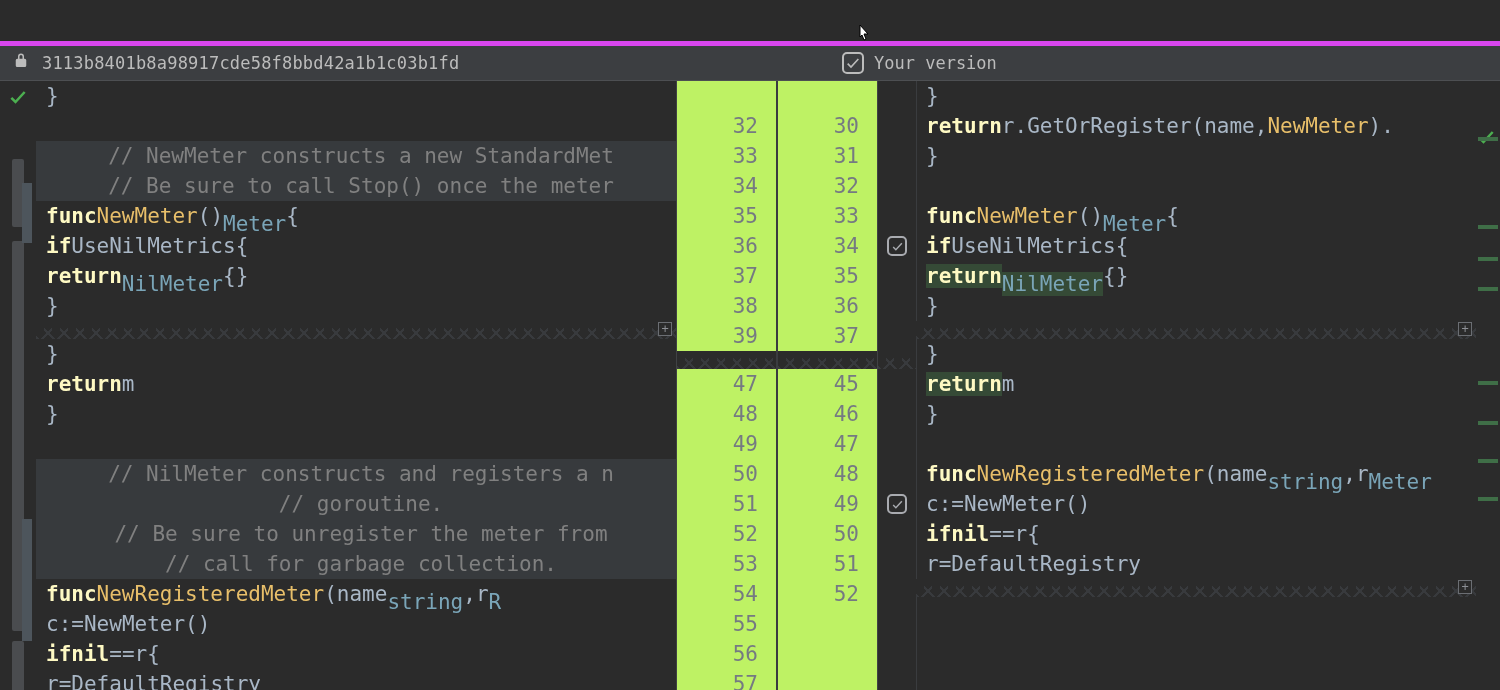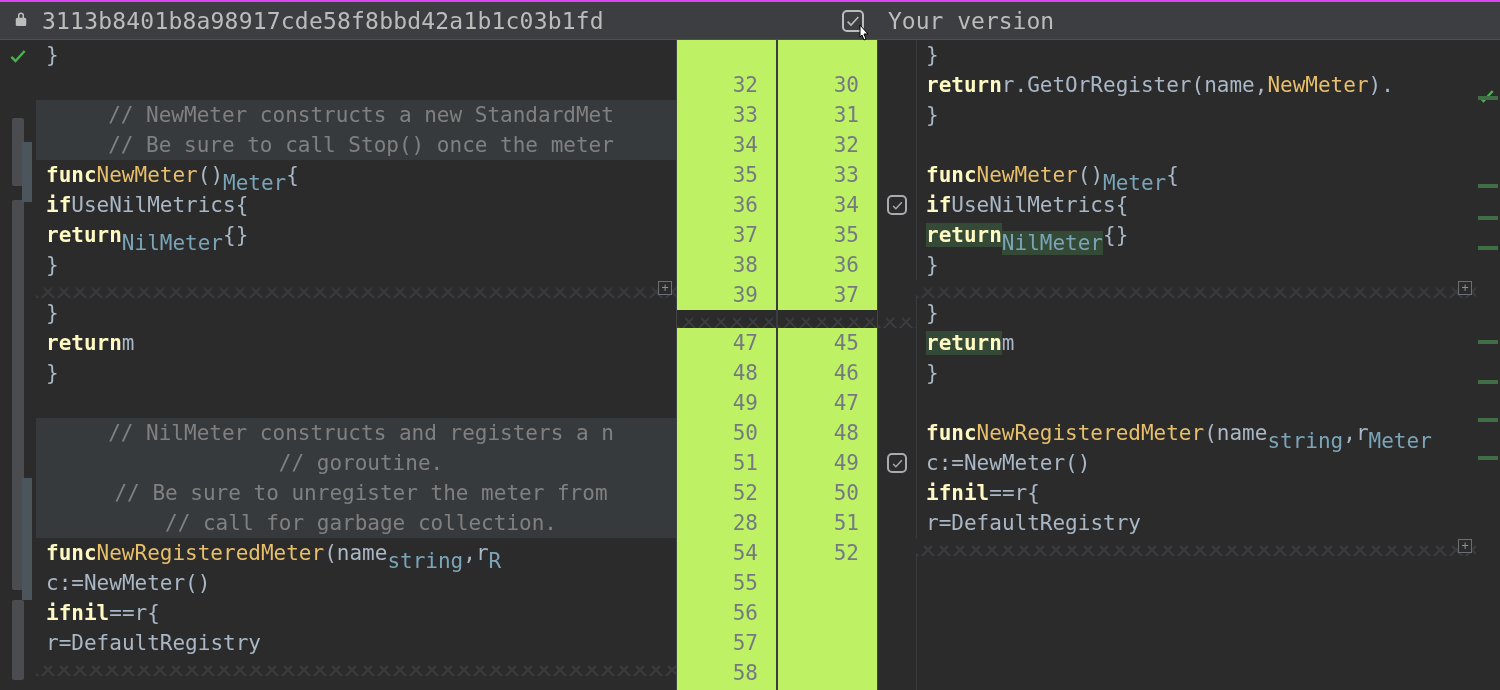--- a/index.html
+++ b/index.html
@@ -12,37 +12,38 @@
     color: #a9b7c6;
     overflow: hidden;
   }
 
   
   .header {
     height: 40px;
     display: flex;
     align-items: center;
     background: #3c3e41;
-    border-top: 2px solid #d946ef;
+    border-top: 5px solid #d946ef;
     border-bottom: 1px solid #4d4f52;
     padding: 0 12px;
-    font-size: 23px;
+    font-size: 17px;
     color: #bcbcbc;
     white-space: nowrap;
+    margin-top: 41px;
   }
   .header .left-head {
     display: flex;
     align-items: center;
     gap: 12px;
     width: 830px;
   }
   .header .right-head {
     display: flex;
     align-items: center;
-    gap: 24px;
+    gap: 10px;
     flex: 1;
   }
   .lock-icon svg { width: 18px; height: 18px; fill: #bcbcbc; }
   .revision-hash { letter-spacing: .2px; }
 
   .checkbox {
     width: 22px; height: 22px;
     border: 2px solid #bcbcbc;
     border-radius: 5px;
     display: flex; align-items: center; justify-content: center;
@@ -279,21 +280,21 @@
       <div class="row ln">37</div>
       <div class="row ln">38</div>
       <div class="row ln">39</div>
       <div class="fold"></div>
       <div class="row ln">47</div>
       <div class="row ln">48</div>
       <div class="row ln">49</div>
       <div class="row ln">50</div>
       <div class="row ln">51</div>
       <div class="row ln">52</div>
-      <div class="row ln">28</div>
+      <div class="row ln">53</div>
       <div class="row ln">54</div>
       <div class="row ln">55</div>
       <div class="row ln">56</div>
       <div class="row ln">57</div>
       <div class="row ln">58</div>
     </div>
 
   <div class="center-divider"></div>
 
   <div class="gutter-col gutter-right" id="gutter-right">

